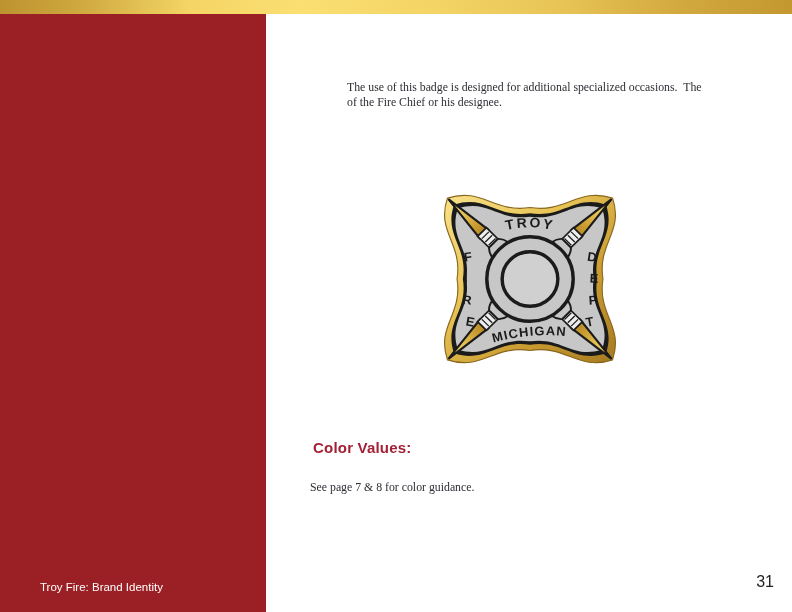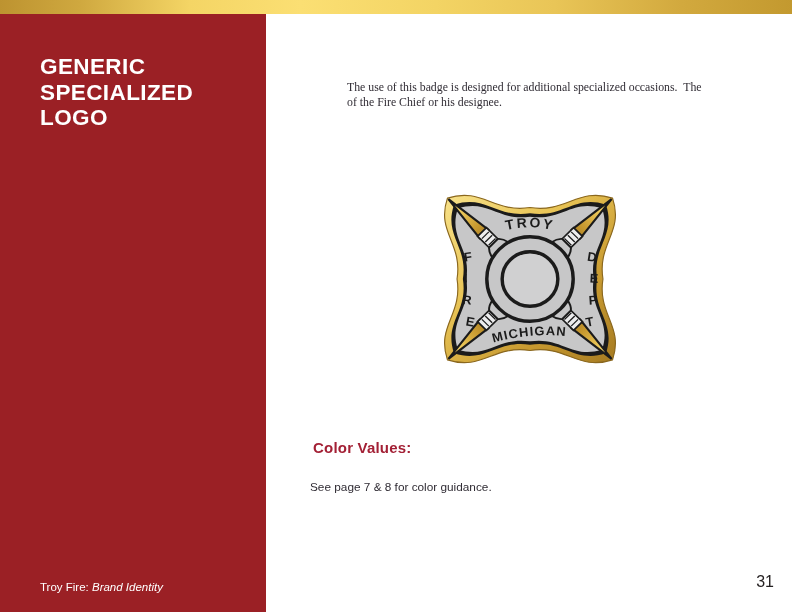--- a/index.html
+++ b/index.html
@@ -15,57 +15,52 @@
     position:absolute;left:0;top:14px;width:266px;height:598px;background:#9B2025;
   }
   .sidebar-title{
     position:absolute;left:40px;top:40px;color:#ffffff;
     font-size:22.5px;font-weight:bold;line-height:25.5px;letter-spacing:0.4px;
   }
   .footer{
     position:absolute;left:40px;bottom:19px;color:#ffffff;font-size:11.5px;white-space:pre;
   }
   .footer .bold{font-weight:normal;}
-  .footer .italic{font-style:italic;}
+  .footer .italic{}
   .heading{
     position:absolute;left:348px;top:60px;color:#A32035;font-size:13.5px;font-weight:bold;letter-spacing:0.2px;
   }
   .body-text{
     position:absolute;left:347px;top:80px;color:#302c34;
     font-family:"Liberation Serif",serif;font-size:11.8px;line-height:15px;
   }
   .body-text div{white-space:pre;}
   .cv-heading{
     position:absolute;left:313px;top:439px;color:#A32035;font-size:15px;font-weight:bold;letter-spacing:0.2px;
   }
   .cv-body{
     position:absolute;left:310px;top:480px;color:#302c34;
-    font-family:Liberation Sans, sans-serif;font-size:11.8px;white-space:pre;
+    font-family:Liberation Serif, serif;font-size:11.8px;white-space:pre;
   }
   .page-number{
     position:absolute;right:18px;bottom:21px;color:#231f20;font-size:16px;
   }
   .badge-wrap{
     position:absolute;left:434px;top:185px;width:192px;height:188px;
   }
   .badge-wrap svg{display:block;width:100%;height:100%;}
 </style>
 </head>
 <body>
 
 <div class="page">
 
   <div class="gold-bar"></div>
 
   <div class="sidebar">
-    <div class="sidebar-title">
-      <div>GENERIC</div>
-      <div>SPECIALIZED</div>
-      <div>LOGO</div>
-    </div>
     <div class="footer"><span class="bold">Troy Fire: </span><span class="italic">Brand Identity</span></div>
   </div>
 
 
   <div class="body-text">
     <div>The use of this badge is designed for additional specialized occasions.  The</div>
     <div>of the Fire Chief or his designee.</div>
   </div>
 
   <div class="badge-wrap">

